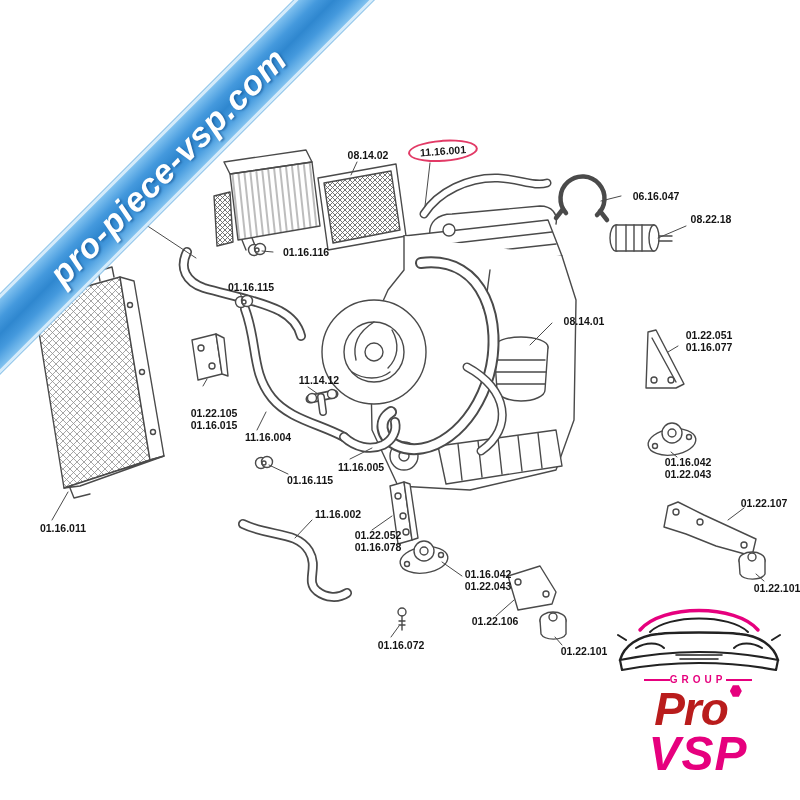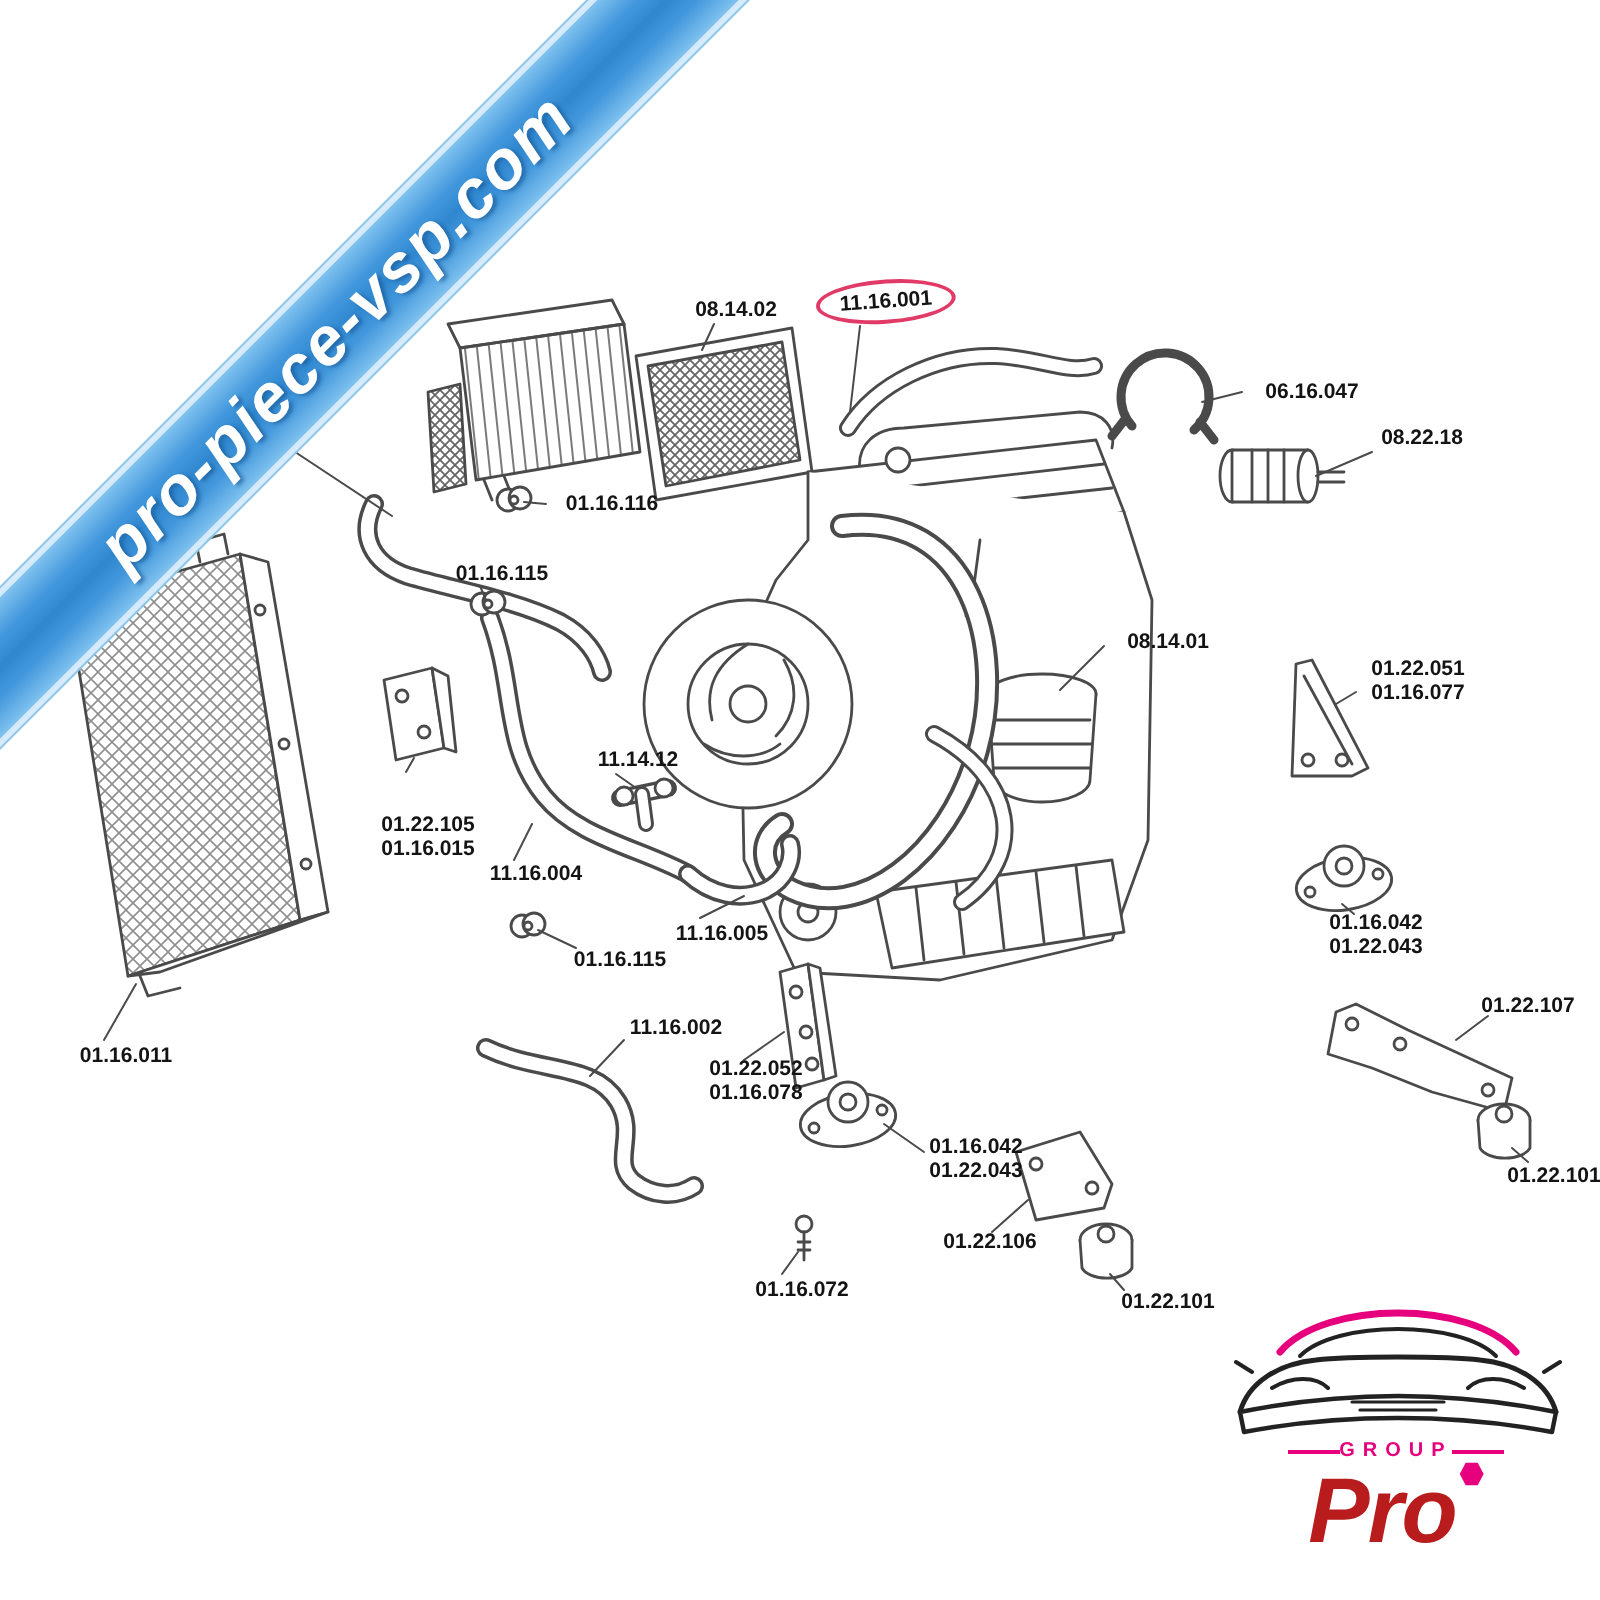--- a/index.html
+++ b/index.html
@@ -371,15 +371,16 @@
       </g>
     </svg>
     <div class="group-row">
       <span class="rule"></span>
       <span>GROUP</span>
       <span class="rule"></span>
     </div>
     <div class="pro-row">
       <span>Pro</span><span class="hexdot"></span>
     </div>
+    <div class="vsp-row">VSP</div>
   </div>
 
 </div>
 
 </body></html>

